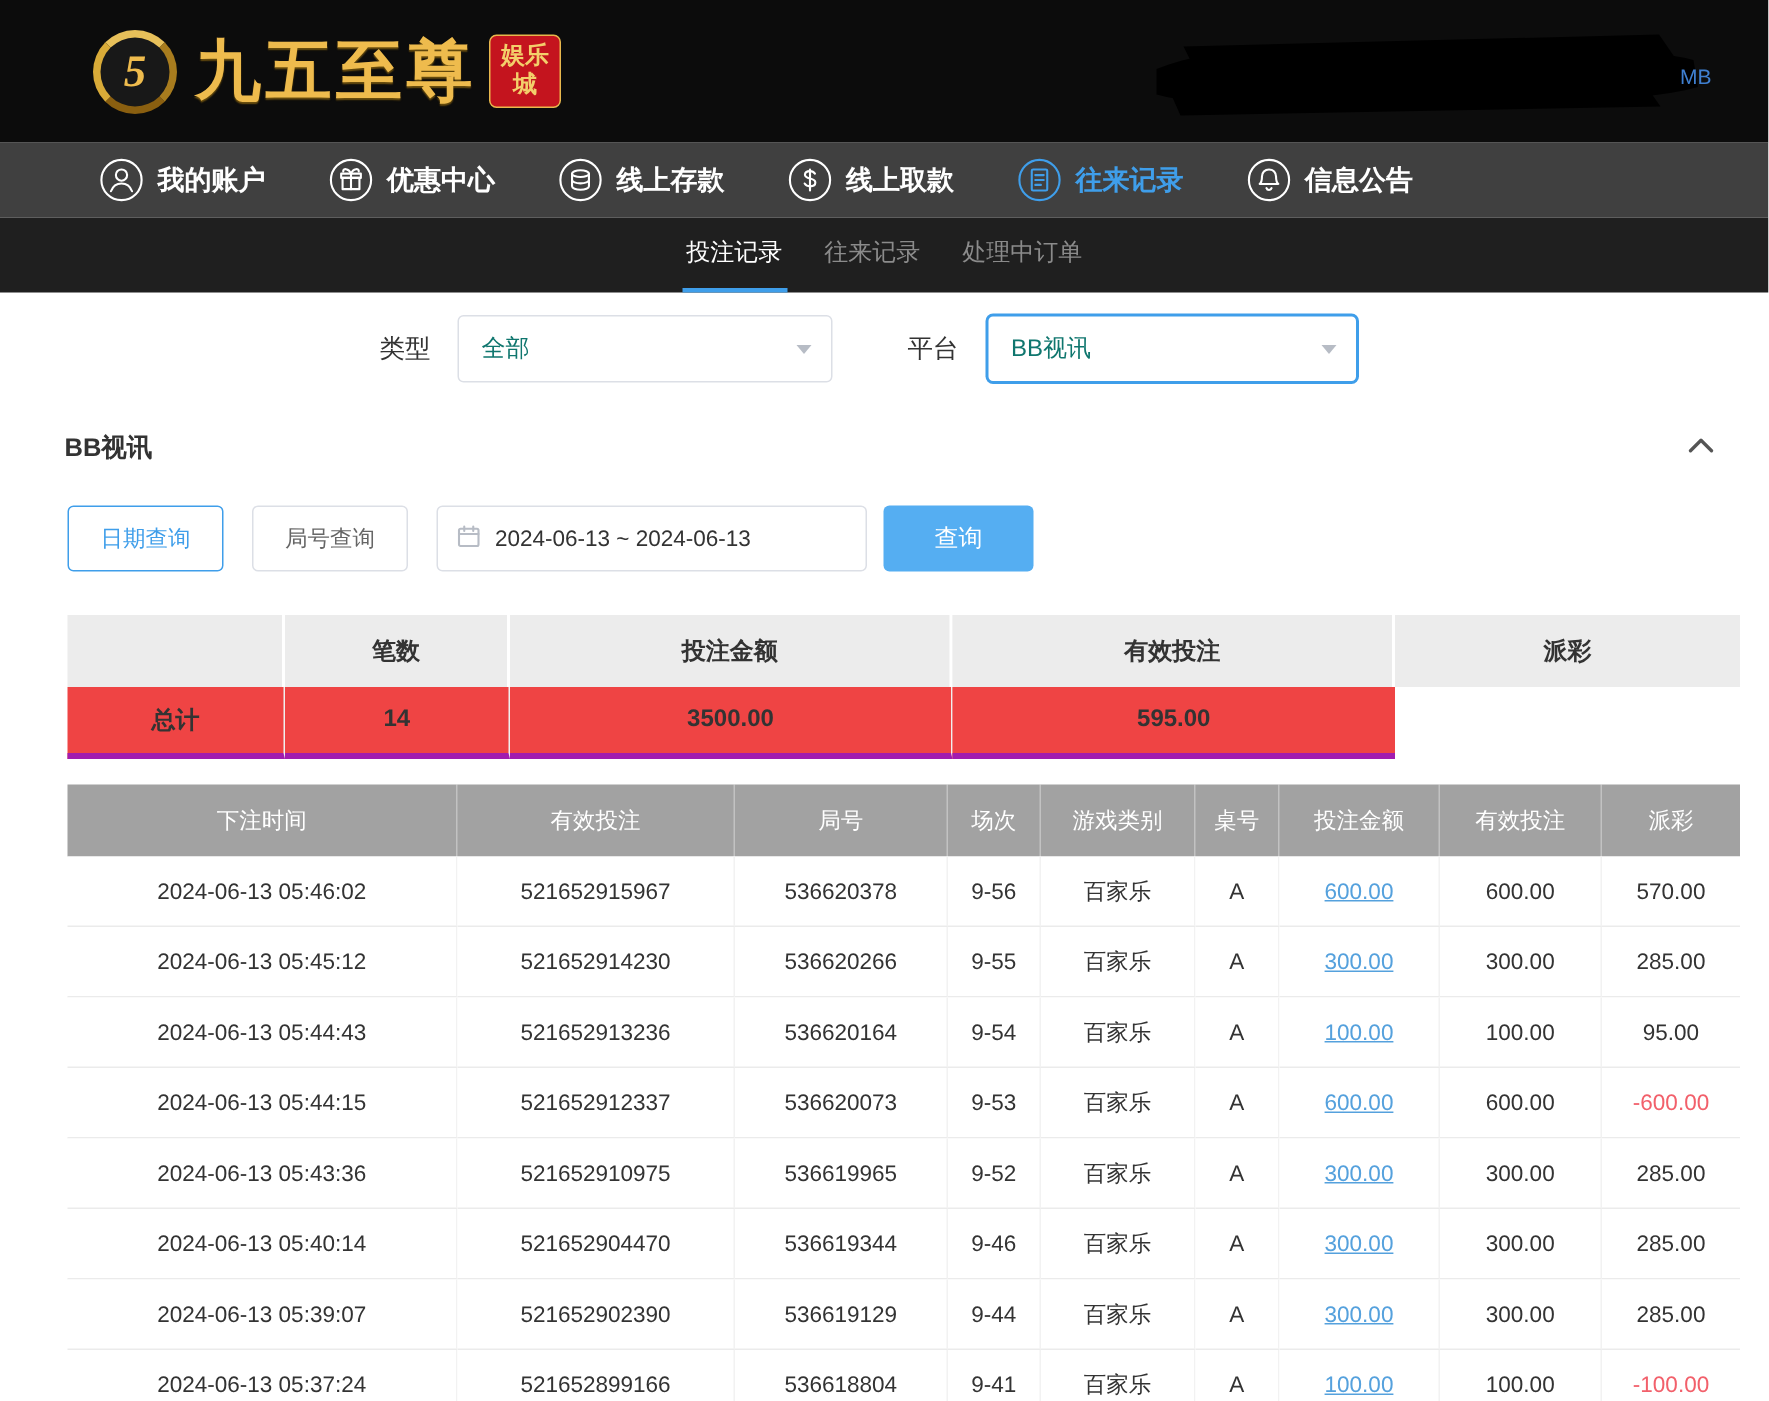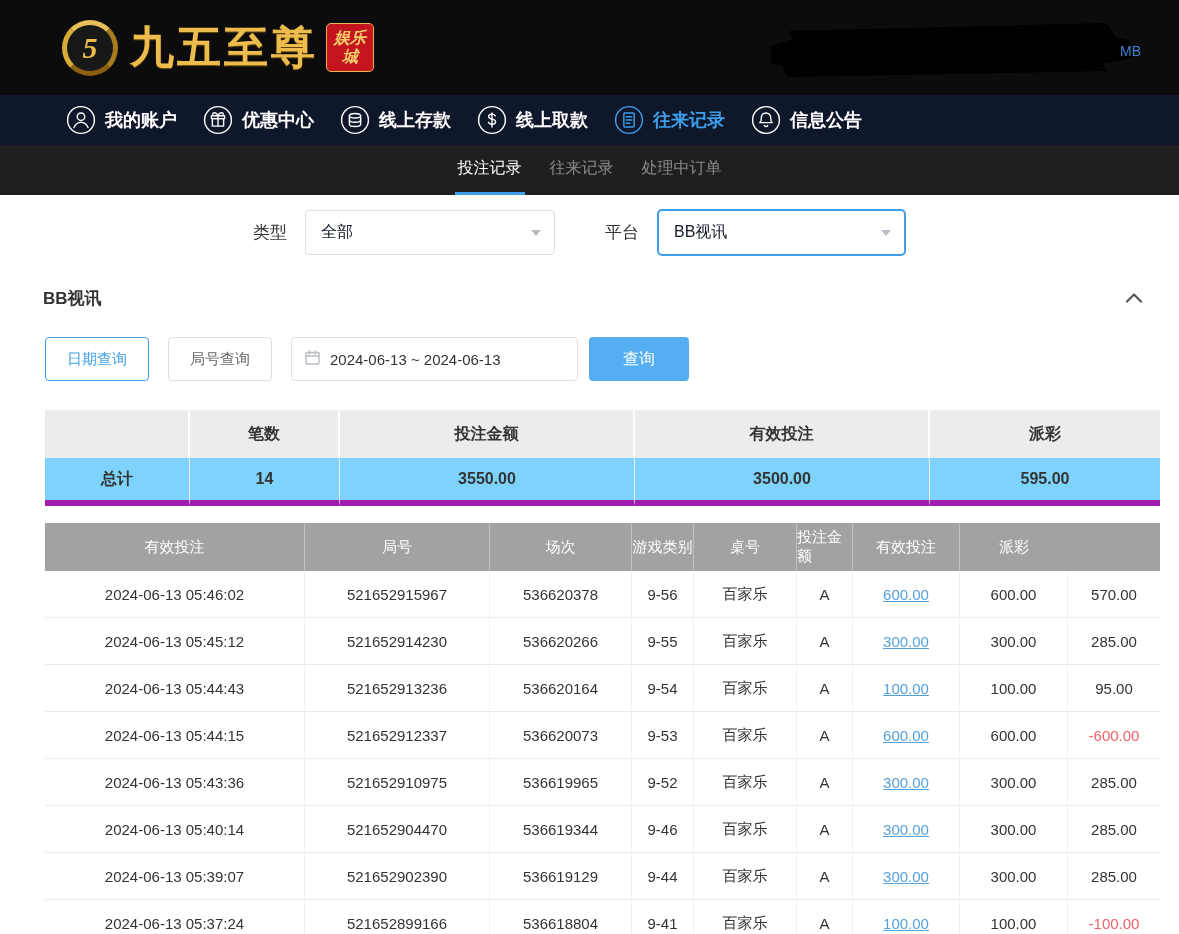--- a/index.html
+++ b/index.html
@@ -11,37 +11,37 @@
   
   .topbar { position:relative; height:95px; background:#0c0c0c; display:flex; align-items:center; padding-left:62px; }
   .logo { display:flex; align-items:center; cursor:pointer; }
   .emblem { width:56px; height:56px; border-radius:50%; background:#181818;
     border:5px solid #caa93f; border-color:#e7c05a #a87c1e #8a5f10 #d9ab38;
     display:flex; align-items:center; justify-content:center; }
   .emblem span { color:var(--brand-gold,#eebb4d); font:italic bold 30px "Liberation Serif","DejaVu Serif",serif; }
   .brand { margin-left:12px; font-family:"Liberation Serif","DejaVu Serif",serif; font-weight:bold;
     font-size:44px; letter-spacing:3px; color:var(--brand-gold,#eebb4d); text-shadow:0 1px 1px #6a4e0e; }
   .badge { margin-left:8px; background:var(--badge-red,#c4141e); border:1px solid #e8b84d; border-radius:5px;
-    color:#f3cf6b; font-weight:bold; font-size:16px; line-height:1.15; padding:5px 7px; text-align:center;font-style:italic; }
+    color:#f3cf6b; font-weight:bold; font-size:16px; line-height:1.15; padding:5px 7px; text-align:center; }
   .redaction { position:absolute; right:46px; top:18px; width:372px; height:62px; }
   .currency { position:absolute; right:38px; top:43px; color:#3f7fd0; font-size:14px; }
   
-  .mainnav { height:50px; background:#0f172a; display:flex; align-items:center; padding-left:66px; gap:26px; }
+  .mainnav { height:50px; background:#404040; display:flex; align-items:center; padding-left:66px; gap:42px; }
   .nav-item { display:flex; align-items:center; gap:9px; color:#fff; font-size:18px; font-weight:bold; cursor:pointer; white-space:nowrap; }
   .nav-item.active { color:var(--accent,#3f9eea); }
   .nav-icon svg { display:block; width:30px; height:30px; stroke:currentColor; fill:none; stroke-width:1.5; stroke-linecap:round; stroke-linejoin:round; }
   
   .subnav { height:50px; background:#1f1f1f; display:flex; justify-content:center; gap:22px; }
   .tab { display:flex; align-items:center; color:#8b8b8b; font-size:16px; cursor:pointer; border-bottom:3px solid transparent; padding:0 3px; }
   .tab.active { color:#fff; border-bottom-color:var(--accent,#3f9eea); }
   
   .filter-row { display:flex; align-items:center; margin:14px 0 0 253px; height:47px; }
   .filter-label { font-size:17px; color:#333; }
   .dropdown { position:relative; height:45px; border:1px solid #dcdfe6; border-radius:4px; background:#fff;
-    display:flex; align-items:center; padding:0 30px 0 15px; font-size:16px; color:#0f172a; cursor:pointer; }
+    display:flex; align-items:center; padding:0 30px 0 15px; font-size:16px; color:#0f766e; cursor:pointer; }
   .dd-type { width:250px; margin-left:18px; }
   .dd-platform { width:247px; margin-left:19px; border-color:var(--accent,#3f9eea); box-shadow:0 0 0 1px var(--accent,#3f9eea); }
   .filter-label.platform { margin-left:50px; }
   .dd-caret { position:absolute; right:13px; top:50%; transform:translateY(-50%); width:0; height:0;
     border-left:5px solid transparent; border-right:5px solid transparent; border-top:6px solid #b7bcc5; }
   
   .section-head { display:flex; align-items:center; justify-content:space-between; margin:30px 36px 0 43px; height:24px; }
   .section-title { font-size:17px; font-weight:bold; color:#333; }
   .collapse-btn { cursor:pointer; display:flex; align-items:center; }
   .collapse-btn svg { stroke:#555; fill:none; stroke-width:2.2; stroke-linecap:round; stroke-linejoin:round; }
@@ -59,21 +59,21 @@
   .btn-group .btn:last-child { border-radius:0 4px 4px 0; }
   .btn-group .btn + .btn { border-left:none; }
   .btn-group .btn.active { color:var(--accent,#3f9eea); }
   .btn-search { width:100px; margin-left:11px; border:none; background:var(--search-button,#55aef2); color:#fff; font-size:16px; }
   
   .summary { margin:29px 0 1px 45px; width:1115px; }
   .srow { display:grid; grid-template-columns:145px 150px 295px 295px 230px; }
   .scell { height:48px; display:flex; align-items:center; justify-content:center; font-size:16px; font-weight:bold; color:#333; }
   .shead .scell { background:#ececec; border-right:2px solid #fff; }
   .shead .scell:last-child { border-right:none; }
-  .sbody .scell { background:#7dd3fc; border-right:1px solid #f0f0f0; border-bottom:6px solid #a21caf; }
+  .sbody .scell { background:#ef4444; border-right:1px solid #f0f0f0; border-bottom:4px solid #a21caf; }
   .sbody .scell:last-child { border-right:none; }
   
   .bet-table { margin:17px 0 0 45px; width:1115px; }
   .thead, .trow { display:grid; grid-template-columns:260px 185px 142px 62px 103px 56px 107px 108px 92px; }
   .thead { background:var(--table-header-bg,#a2a2a2); }
   .thcell { height:48px; display:flex; align-items:center; justify-content:center; color:#fff; font-size:15px; border-right:1px solid rgba(255,255,255,.35); }
   .thcell:last-child { border-right:none; }
   .tcell { height:47px; display:flex; align-items:center; justify-content:center; font-size:15px; color:#333;
     border-bottom:1px solid #ebebeb; border-right:1px solid #f2f2f2; background:#fff; }
   .tcell:last-child { border-right:none; }
@@ -224,28 +224,28 @@
       <div class="srow shead">
         <div class="scell"></div>
         <div class="scell">笔数</div>
         <div class="scell">投注金额</div>
         <div class="scell">有效投注</div>
         <div class="scell">派彩</div>
       </div>
       <div class="srow sbody">
         <div class="scell">总计</div>
         <div class="scell">14</div>
-        <div class="scell">3550.00</div>
         <div class="scell">3500.00</div>
         <div class="scell">595.00</div>
       </div>
     </div>
 
     <div class="bet-table">
       <div class="thead">
+        <div class="thcell">下注时间</div>
         <div class="thcell">有效投注</div>
         <div class="thcell">局号</div>
         <div class="thcell">场次</div>
         <div class="thcell">游戏类别</div>
         <div class="thcell">桌号</div>
         <div class="thcell">投注金额</div>
         <div class="thcell">有效投注</div>
         <div class="thcell">派彩</div>
       </div>
       <div>

